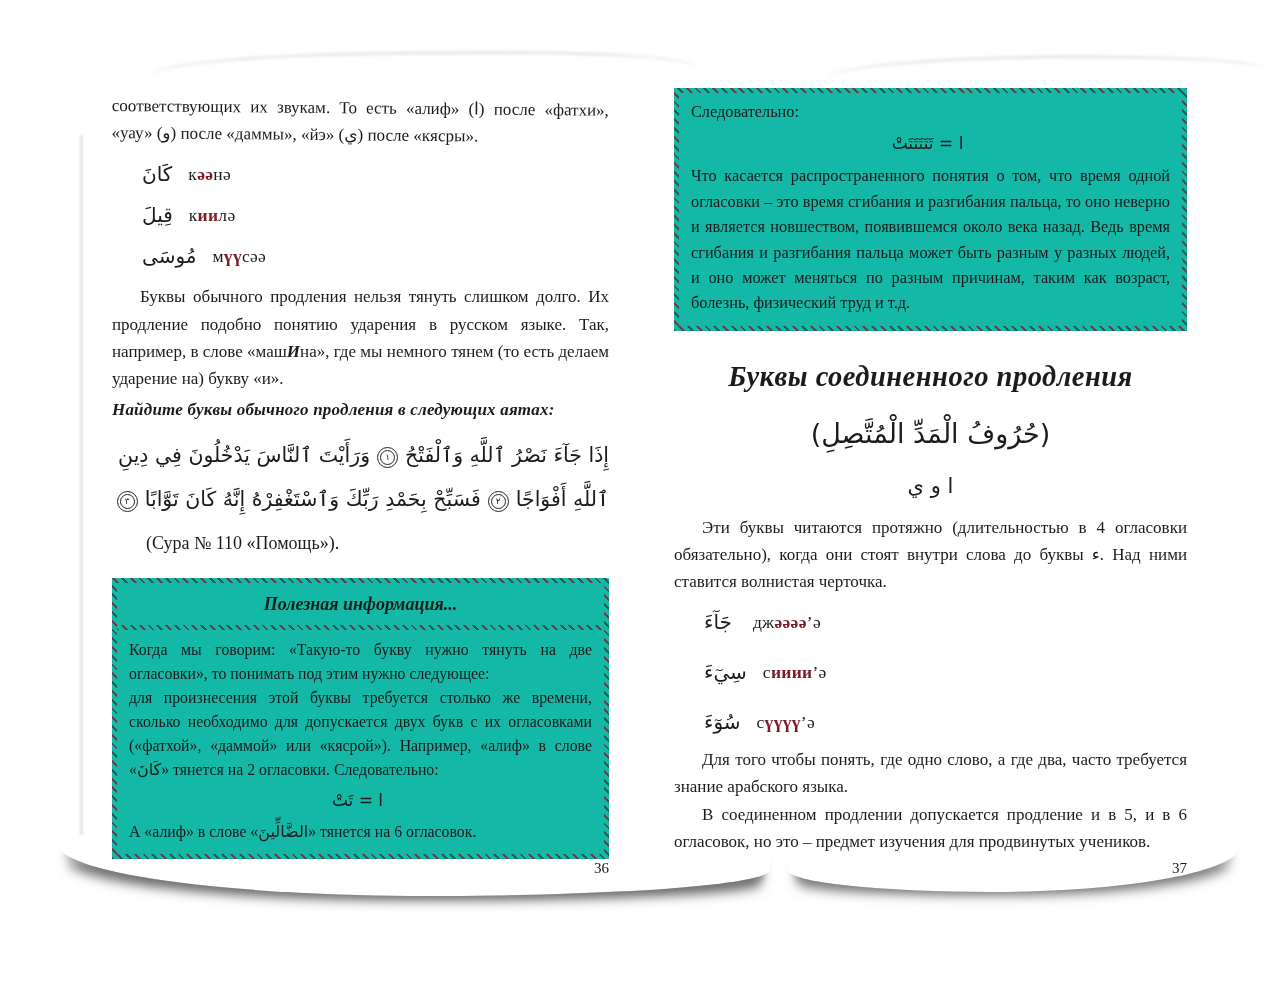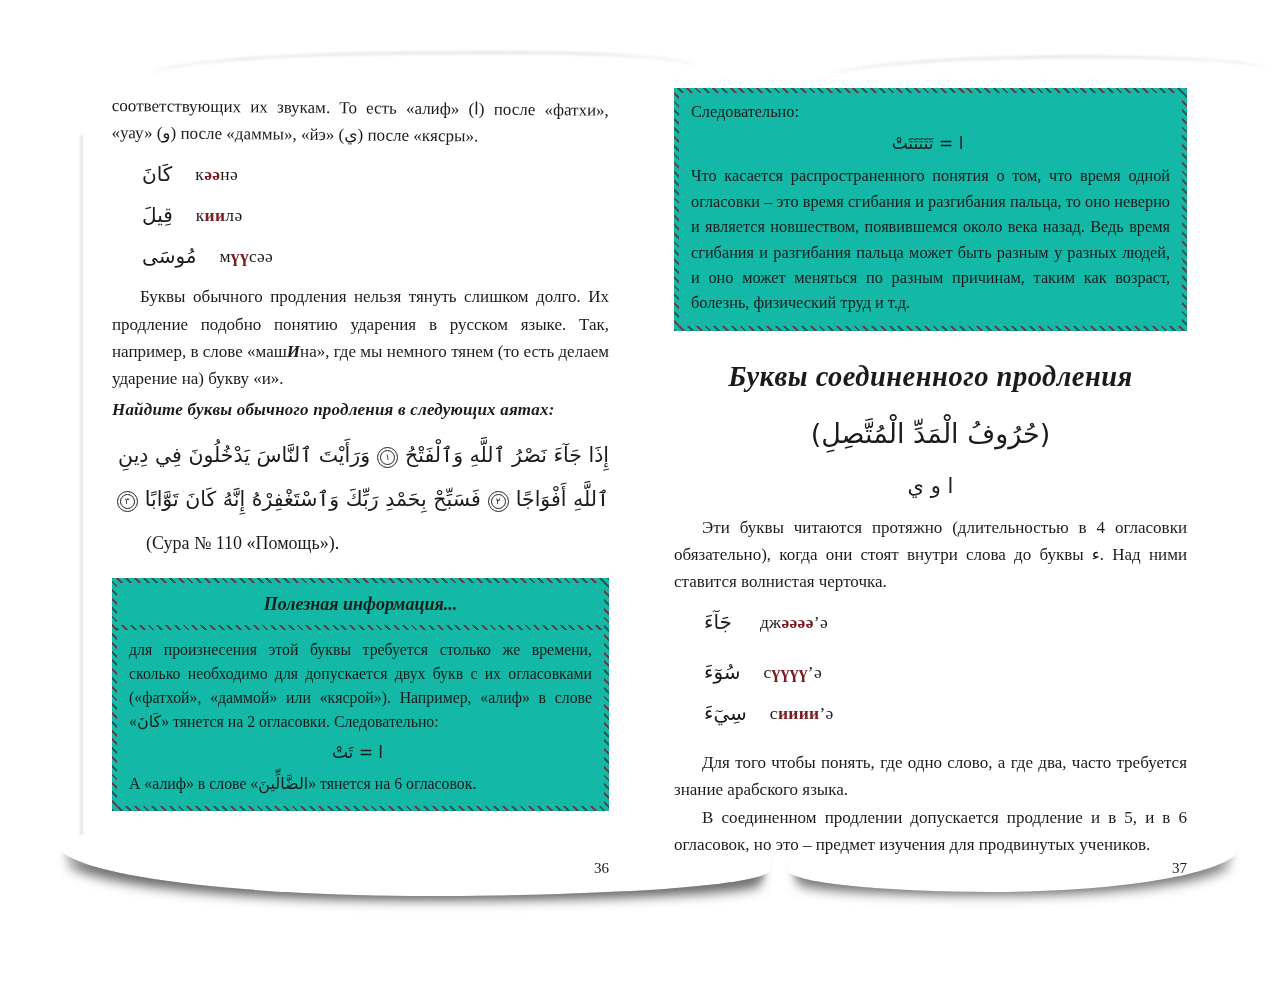--- a/index.html
+++ b/index.html
@@ -32,21 +32,21 @@
   .col.right{left:674px;top:88px;width:513px;}
   p{margin:0;}
   .justify{text-align:justify;}
   .indent{text-indent:28px;}
   .intro{transform:rotate(.55deg);transform-origin:left top;}
   .red{color:#7b1e24;font-weight:bold;}
   .ar{font-family:"DejaVu Sans", sans-serif;}
   
   .word-row{margin:13px 0 13px 30px;display:flex;align-items:center;gap:16px;}
   .word-ar{font-size:20px;line-height:1.1;}
-  .translit{font-size:17.5px;letter-spacing:.3px;margin-left:7px;}
+  .translit{font-size:17.5px;letter-spacing:.3px;}
   
   .exercise{font-weight:bold;font-style:italic;text-align:justify;margin-top:4px;letter-spacing:.2px;}
   
   .quran{direction:rtl;text-align:right;font-size:20.5px;line-height:2.15;margin:10px 0 2px 0;}
   .qline{white-space:nowrap;}
   .ayah{
     display:inline-flex;align-items:center;justify-content:center;
     width:19px;height:19px;border:1px solid #222;outline:1px solid #222;outline-offset:-4px;
     border-radius:50%;vertical-align:middle;margin:0 7px;
     font-size:9px;line-height:1;font-family:"DejaVu Sans", sans-serif;
@@ -117,20 +117,21 @@
         </span><span class="ar">فَسَبِّحْ بِحَمْدِ رَبِّكَ وَٱسْتَغْفِرْهُ إِنَّهُ كَانَ تَوَّابًا</span><span class="ayah">
           <span>٣</span>
         </span></div>
   </div>
 
   <p class="sura-ref">(Сура № 110 «Помощь»).</p>
 
   <div class="info-box box-left">
     <div class="info-title">Полезная информация...</div>
     <div class="hatch-line"></div>
+    <p class="justify">Когда мы говорим: «Такую-то букву нужно тянуть на две огласовки», то понимать под этим нужно следующее:</p>
     <p class="justify"><span>для произнесения этой буквы требуется столько же времени, сколько необходимо для допускается двух букв с их огласовками («фатхой», «даммой» или «кясрой»). Например, «алиф» в слове «</span><span class="ar inline-ar">كَانَ</span><span>» тянется на 2 огласовки. Следовательно:</span></p>
     <div class="eq"><span class="ar">ا = تَتْ</span></div>
     <p><span>А «алиф» в слове «</span><span class="ar inline-ar">الضَّالِّينَ</span><span>» тянется на 6 огласовок.</span></p>
   </div>
 
 </div>
 <div class="page-num left">36</div>
 
 <div class="col right">
 
@@ -144,27 +145,27 @@
   <div class="ar-subheading ar">(حُرُوفُ الْمَدِّ الْمُتَّصِلِ)</div>
   <div class="madd-letters ar">ا و ي</div>
 
   <p class="justify indent"><span>Эти буквы читаются протяжно (длительностью в 4 огласовки обязательно), когда они стоят внутри слова до буквы </span><span class="ar">ء</span><span>. Над ними ставится волнистая черточка.</span></p>
 
   <div style="margin-top:10px;">
     <div class="word-row" style="margin-bottom:22px;gap:21px;">
       <span class="ar word-ar">جَآءَ</span>
       <span class="translit"><span>дж</span><span class="red">əəəə</span><span>’ə</span></span>
     </div>
+    <div class="word-row" style="margin-bottom:22px;">
+      <span class="ar word-ar">سِيٓءَ</span>
+      <span class="translit"><span>с</span><span class="red">ииии</span><span>’ə</span></span>
+    </div>
     <div class="word-row" style="margin-bottom:10px;">
       <span class="ar word-ar">سُوٓءَ</span>
       <span class="translit"><span>с</span><span class="red">үүүү</span><span>’ə</span></span>
-    </div>
-    <div class="word-row" style="margin-bottom:22px;">
-      <span class="ar word-ar">سِيٓءَ</span>
-      <span class="translit"><span>с</span><span class="red">ииии</span><span>’ə</span></span>
     </div>
   </div>
 
   <p class="justify indent">Для того чтобы понять, где одно слово, а где два, часто требуется знание арабского языка.</p>
   <p class="justify indent">В соединенном продлении допускается продление и в 5, и в 6 огласовок, но это – предмет изучения для продвинутых учеников.</p>
 
 </div>
 <div class="page-num right">37</div>
 
 <div class="curl left"></div>

